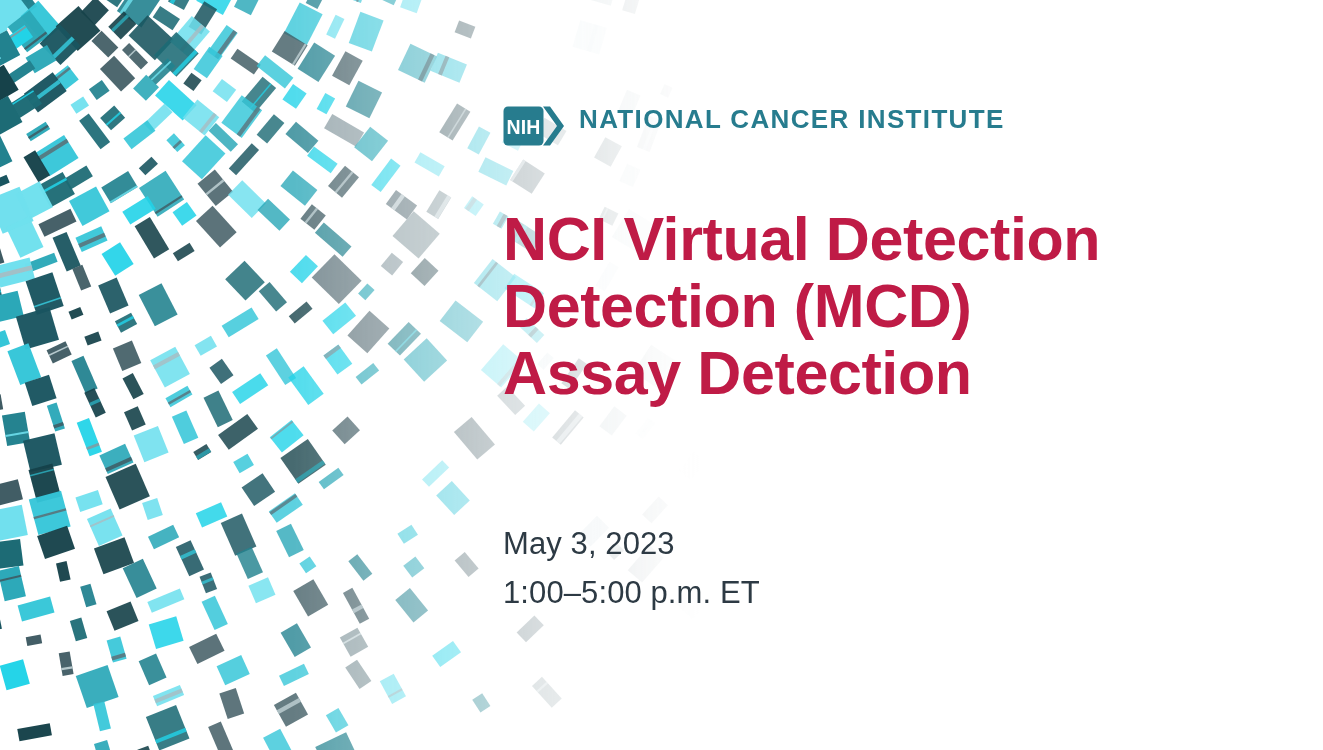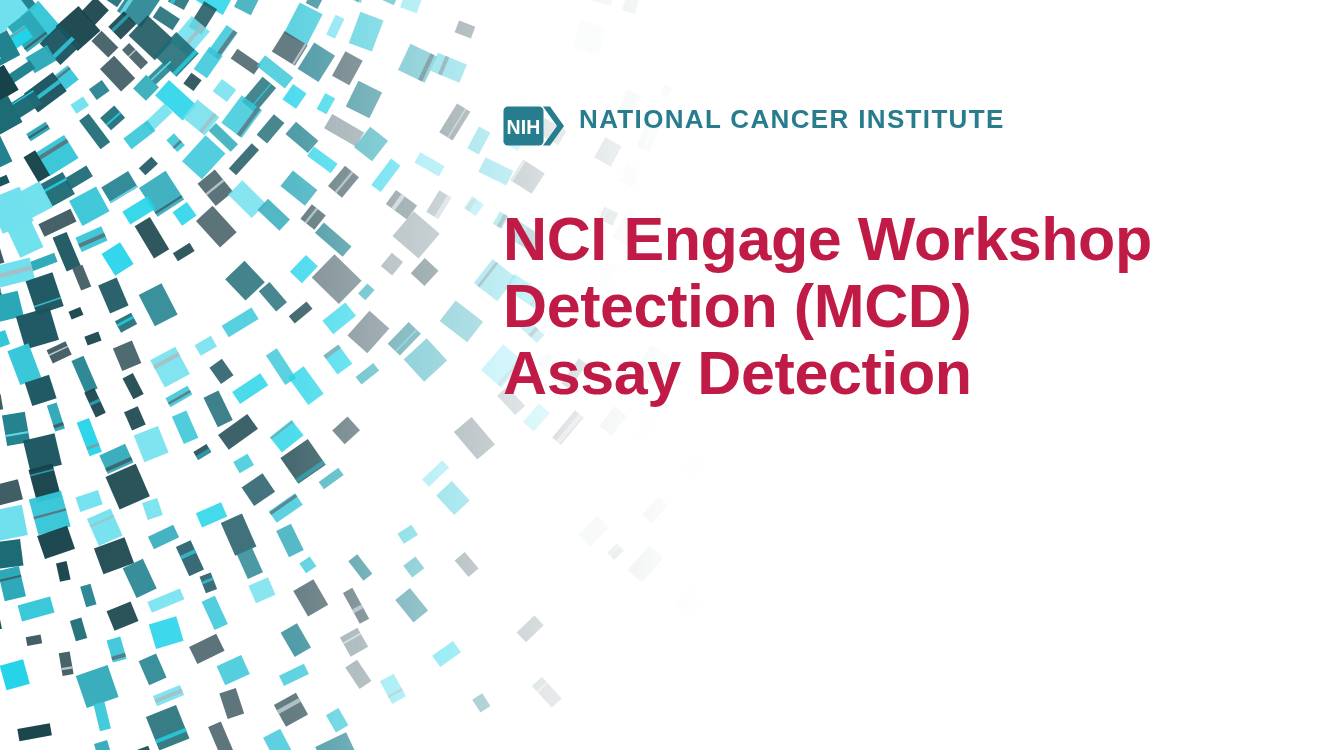--- a/index.html
+++ b/index.html
@@ -648,20 +648,24 @@
         <svg id="nih-mark" width="62" height="40" viewBox="0 0 62 40" xmlns="http://www.w3.org/2000/svg">
           <rect x="0.5" y="0.5" width="40" height="39" rx="4.5" fill="#277C8E"></rect>
           <path d="M40 0.5 L47 0.5 L61 20 L47 39.5 L40 39.5 L54 20 Z" fill="#277C8E"></path>
           <text x="20.5" y="27.5" text-anchor="middle" font-family="'Liberation Sans', sans-serif" font-size="19.5" font-weight="bold" fill="#ffffff" letter-spacing="0.2">NIH</text>
         </svg>
       </span>
       <span id="nci-wordmark">NATIONAL CANCER INSTITUTE</span>
     </div>
 
     <div id="title-block">
-      <div class="title-line">NCI Engage Workshop</div>
+      <div class="title-line">NCI Virtual Detection</div>
       <div class="title-line">Detection (MCD)</div>
       <div class="title-line">Assay Detection</div>
     </div>
 
+    <div id="date-block">
+      <div class="detail-line">May 3, 2023</div>
+      <div class="detail-line">1:00–5:00 p.m. ET</div>
+    </div>
 
   </div>
 </div>
 
 </body></html>

